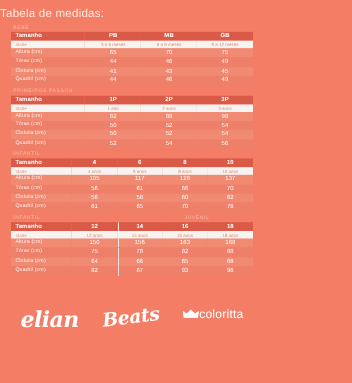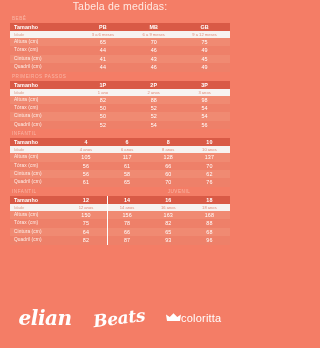--- a/index.html
+++ b/index.html
@@ -6,26 +6,26 @@
   body{
     width:240px;height:348px;
     background:#f47d66;
     font-family:"Liberation Sans", sans-serif;
     overflow:hidden;
     -webkit-font-smoothing:antialiased;
   }
   .page{width:240px;height:348px;position:relative;}
 
   .title{
-    text-align:center;
+    text-align:left;
     color:#ffe9e2;
     font-size:10.5px;
     font-weight:400;
     letter-spacing:.2px;
-    padding-top:0;
+    padding-top:6px;
     line-height:13px;
   }
 
   .tables{padding:2px 10px 0 10px;}
 
   .section-label{
     color:#f9b7a7;
     font-size:4.6px;
     letter-spacing:.55px;
     line-height:8px;
@@ -78,24 +78,24 @@
   tr.d.odd td{background:#f08a72;}
   tr.d.even td{background:#ee8069;}
   tr.d td.lbl{font-size:4.8px;color:#fdefe9;}
   .split th.sep, .split td.sep{box-shadow:inset 1px 0 0 #ffffff;}
 
   .tbl-wrap{margin-bottom:1px;}
 
   
   .logos{
     position:absolute;
-    left:0;right:0;bottom:4px;
+    left:0;right:0;bottom:16px;
     height:52px;
     display:flex;
-    align-items:center;
+    align-items:flex-start;
     justify-content:space-around;
     padding:0 8px;
     box-sizing:border-box;
   }
   .logo{color:#ffffff;text-align:center;}
   .logo-elian{
     font-family:"DejaVu Serif", serif;
     font-size:20px;
     font-style:italic;
     font-weight:bold;

